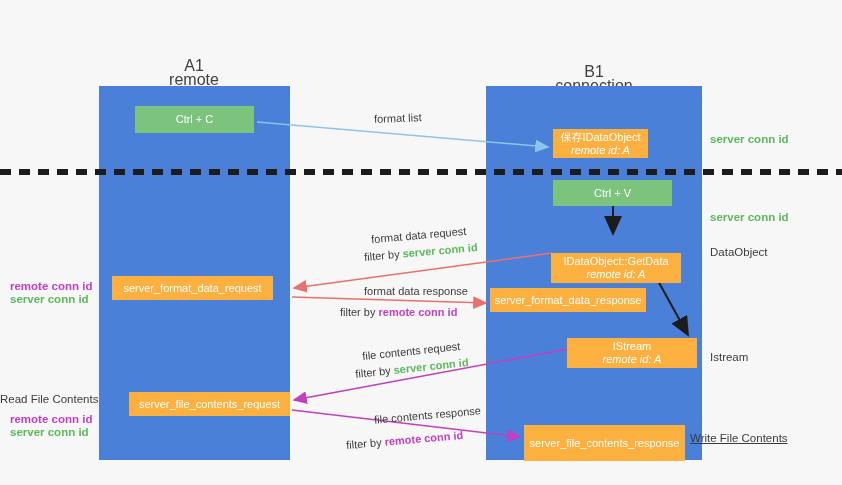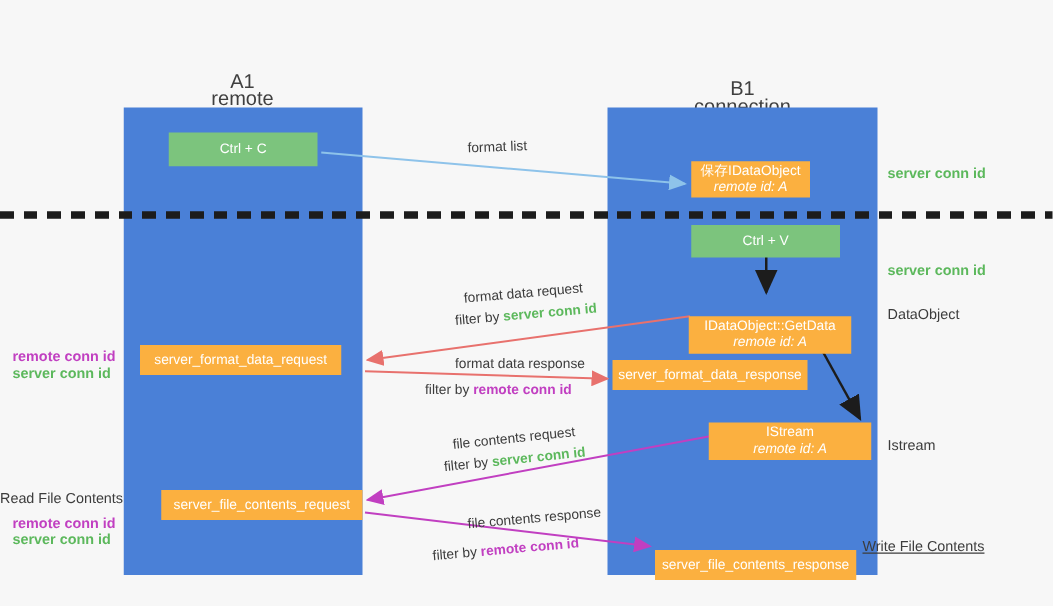--- a/index.html
+++ b/index.html
@@ -133,21 +133,21 @@
   </div>
 
   <div class="box orange" style="left:129px;top:392px;width:161px;height:24px;">
     <span>server_file_contents_request</span>
   </div>
 
   <div class="box orange" style="left:490px;top:288px;width:156px;height:24px;">
     <span>server_format_data_response</span>
   </div>
 
-  <div class="box orange" style="left:524px;top:440px;width:161px;height:24px;">
+  <div class="box orange" style="left:524px;top:425px;width:161px;height:36px;">
     <span>server_file_contents_response</span>
   </div>
 
   <div class="elabel" style="left:374px;top:111px;transform:rotate(-2deg);">format list</div>
 
   <div class="elabel" style="left:371px;top:228px;transform:rotate(-5deg);">format data request</div>
   <div class="elabel" style="left:364px;top:245px;transform:rotate(-5deg);">
     <span class="gray-t">filter by </span><span class="green-t">server conn id</span>
   </div>
 

